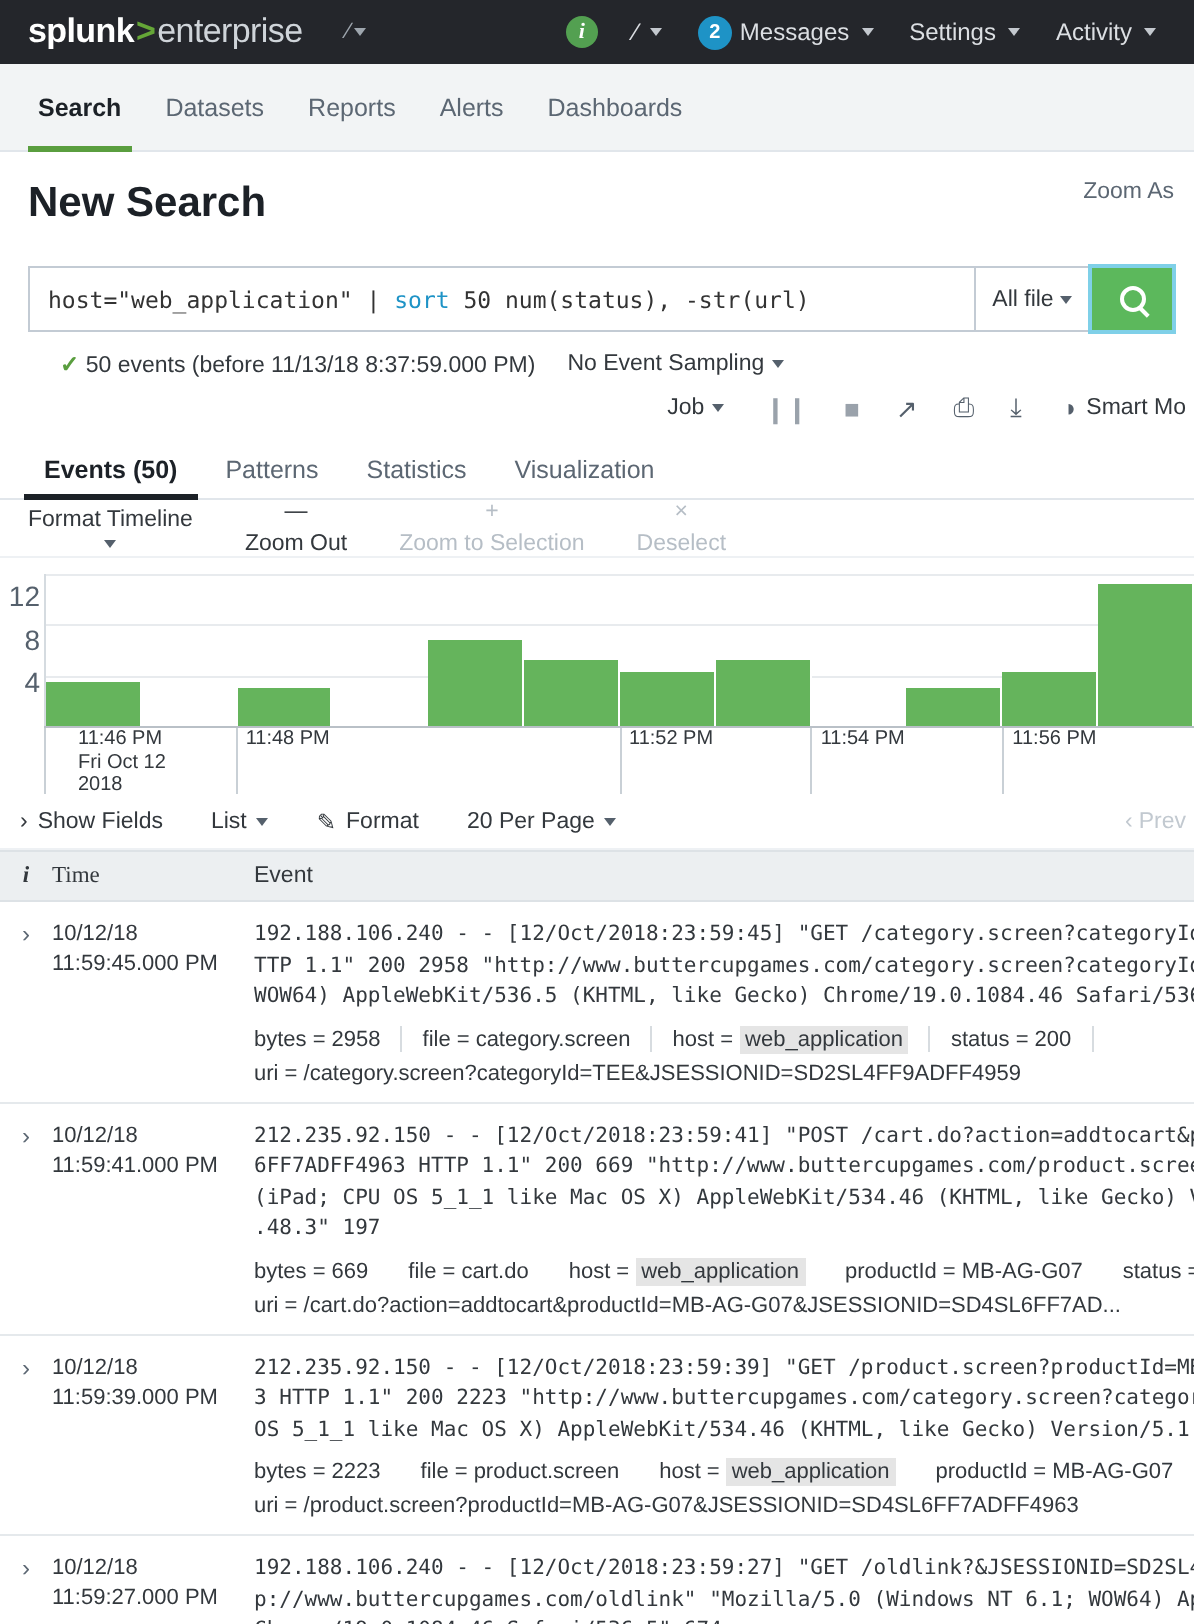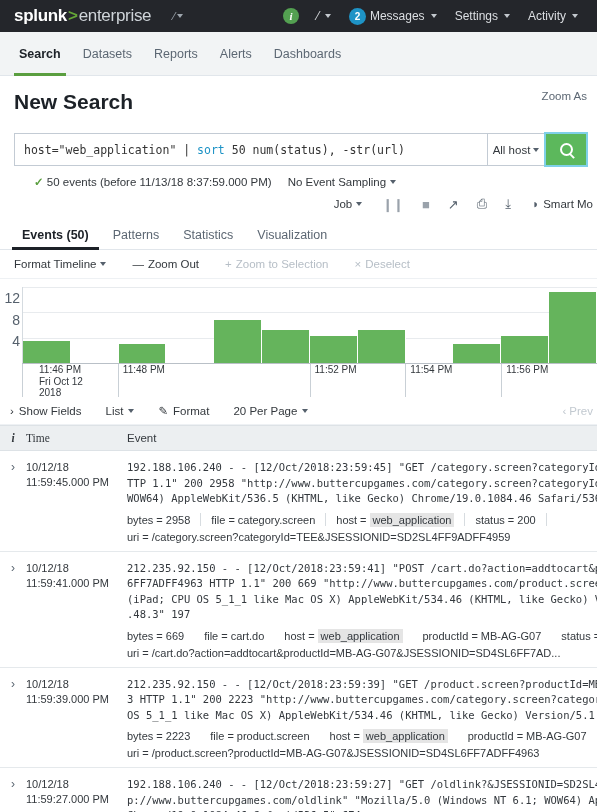--- a/index.html
+++ b/index.html
@@ -101,22 +101,22 @@
     width: 42px; background: #5cb85c; border: 1px solid #4aa94a;
     display: flex; align-items: center; justify-content: center;
     cursor: pointer; outline: 2px solid #7fd0e8; outline-offset: -1px;
   }
   .mag { width: 13px; height: 13px; border: 2px solid #ffffff; border-radius: 50%; position: relative; }
   .mag:after { content: ""; position: absolute; width: 2px; height: 6px; background: #ffffff; right: -2px; bottom: -5px; transform: rotate(-45deg); }
 
   
   .countrow {
     display: flex; align-items: center; gap: 16px;
-    padding: 9px 0 0 14px;
-    font-size: 11.5px; color: #33383d; margin-left: 20px;
+    padding: 9px 0 0 30px;
+    font-size: 11.5px; color: #33383d;
   }
   .check { color: #5a9e3f; font-weight: bold; }
   .dd { display: flex; align-items: center; gap: 4px; color: #33383d; cursor: pointer; }
 
   
   .jobbar {
     display: flex; align-items: center; justify-content: flex-end;
     gap: 0; padding: 7px 0 8px 0; margin-right: 4px;
     font-size: 11.5px;
   }
@@ -144,21 +144,21 @@
     height: 3px; background: #1c2127;
   }
 
   
   .tlctl {
     display: flex; align-items: center;
     height: 29px; padding-left: 14px;
     font-size: 11.5px;
     border-bottom: 1px solid #eef1f4;
   }
-  .tlctl .item { display: flex; align-items: center; gap: 4px; color: #33383d; margin-right: 26px; cursor: pointer; }
+  .tlctl .item { display: flex; align-items: center; gap: 4px; color: #33383d; margin-right: 26px; cursor: pointer; flex-direction: column; }
   .tlctl .item.dim { color: #b6bec6; cursor: default; }
 
   
   .chart-area { position: relative; height: 76px; margin: 8px 0 0 0; }
   .yaxis { position: absolute; left: 0; top: 0; width: 22px; height: 100%; }
   .ylab { position: absolute; right: 2px; font-size: 14px; color: #55606c; transform: translateY(-50%); margin-left: 46px; }
   .plot { position: absolute; left: 22px; right: 0; top: 0; bottom: 0; border-left: 1px solid #d5dbe0; }
   .grid { position: absolute; left: 0; right: 0; height: 1px; background: #e8ebee; }
   .bars { position: absolute; left: 0; right: 0; bottom: 0; top: 0; display: flex; align-items: flex-end; }
   .bar { background: #65b45c; border-right: 1px solid #ffffff; }
@@ -269,21 +269,21 @@
 <div class="page-head">
   <div class="page-title">New Search</div>
   <div class="save-as">Zoom As</div>
 </div>
 
 <div class="searchrow">
   <div class="search-input-wrap">
     <span class="spl"><span>host="web_application" | </span><span class="kw">sort</span><span> 50 num(status), -str(url)</span></span>
   </div>
   <div class="timepicker">
-    <span>All host</span>
+    <span>All file</span>
     <span class="caret-dk"></span>
   </div>
   <div class="searchbtn">
     <span class="mag"></span>
   </div>
 </div>
 
 <div class="countrow">
   <span><span class="check">✓</span> <span>50 events (before 11/13/18 8:37:59.000 PM)</span></span>
   <span class="dd">

